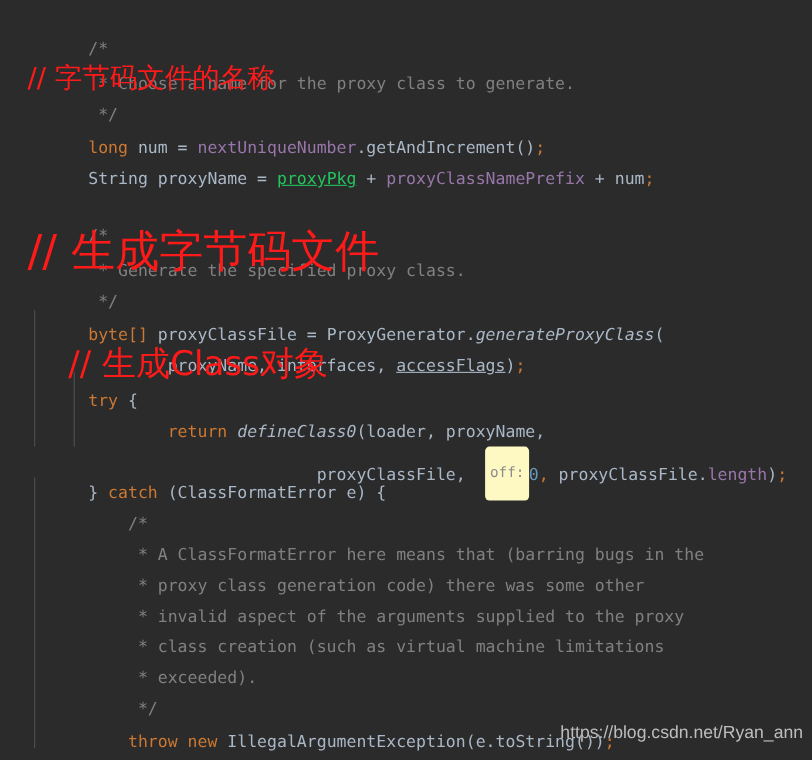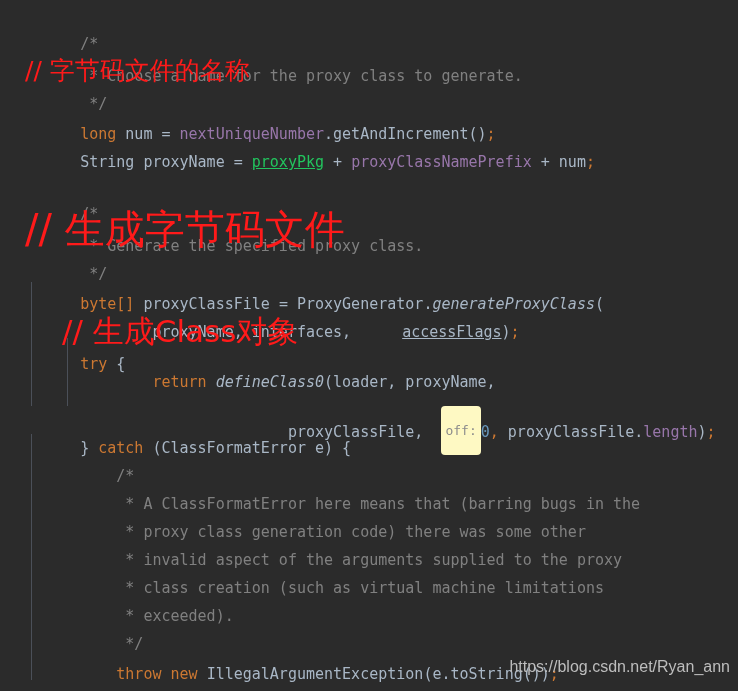--- a/index.html
+++ b/index.html
@@ -36,21 +36,21 @@
   }
 
   
   .c-comment  { color: #808080; }
   .c-kw       { color: #cc7832; }
   .c-ident    { color: #a9b7c6; }
   .c-field    { color: #9876aa; }
   .c-field-i  { color: #9876aa; }
   .c-fieldul  { color: #22c55e; text-decoration: underline; }
   .c-static   { color: #a9b7c6; font-style: italic; }
-  .c-staticul { color: #a9b7c6; text-decoration: underline; margin-left: 42px; }
+  .c-staticul { color: #a9b7c6; text-decoration: underline; }
   .c-num      { color: #6897bb; }
   .c-punct    { color: #a9b7c6; }
   .c-semi     { color: #cc7832; }
   .c-type     { color: #a9b7c6; }
 
   
   .param-hint {
     display: inline-block;
     background: #fef9c3;
     color: #8c8c8c;
@@ -125,21 +125,21 @@
     <div class="line" style="top:262px; left:26px;">
       <span class="c-kw">byte</span><span class="c-kw">[]</span><span class="c-ident"> proxyClassFile </span><span class="c-punct">= </span><span class="c-type">ProxyGenerator</span><span class="c-punct">.</span><span class="c-static">generateProxyClass</span><span class="c-punct">(</span>
     </div>
     <div class="line" style="top:290px; left:26px;">
       <span class="c-ident">        proxyName, interfaces, </span><span class="c-staticul">accessFlags</span><span class="c-punct">)</span><span class="c-semi">;</span>
     </div>
 
     <div class="line" style="top:322px; left:26px;">
       <span class="c-kw">try</span><span class="c-punct"> {</span>
     </div>
-    <div class="line" style="top:340px; left:26px;">
+    <div class="line" style="top:350px; left:26px;">
       <span class="c-kw">        return </span><span class="c-static">defineClass0</span><span class="c-ident">(loader, proxyName,</span>
     </div>
     <div class="line" style="top:378px; left:26px;">
       <span class="c-ident">                       proxyClassFile,  </span><span class="param-hint">off:</span><span class="c-num">0</span><span class="c-semi">, </span><span class="c-ident">proxyClassFile.</span><span class="c-field">length</span><span class="c-punct">)</span><span class="c-semi">;</span>
     </div>
     <div class="line" style="top:406px; left:26px;">
       <span class="c-punct">} </span><span class="c-kw">catch</span><span class="c-ident"> (ClassFormatError e) {</span>
     </div>
 
     <div class="line" style="top:434px; left:26px;">

